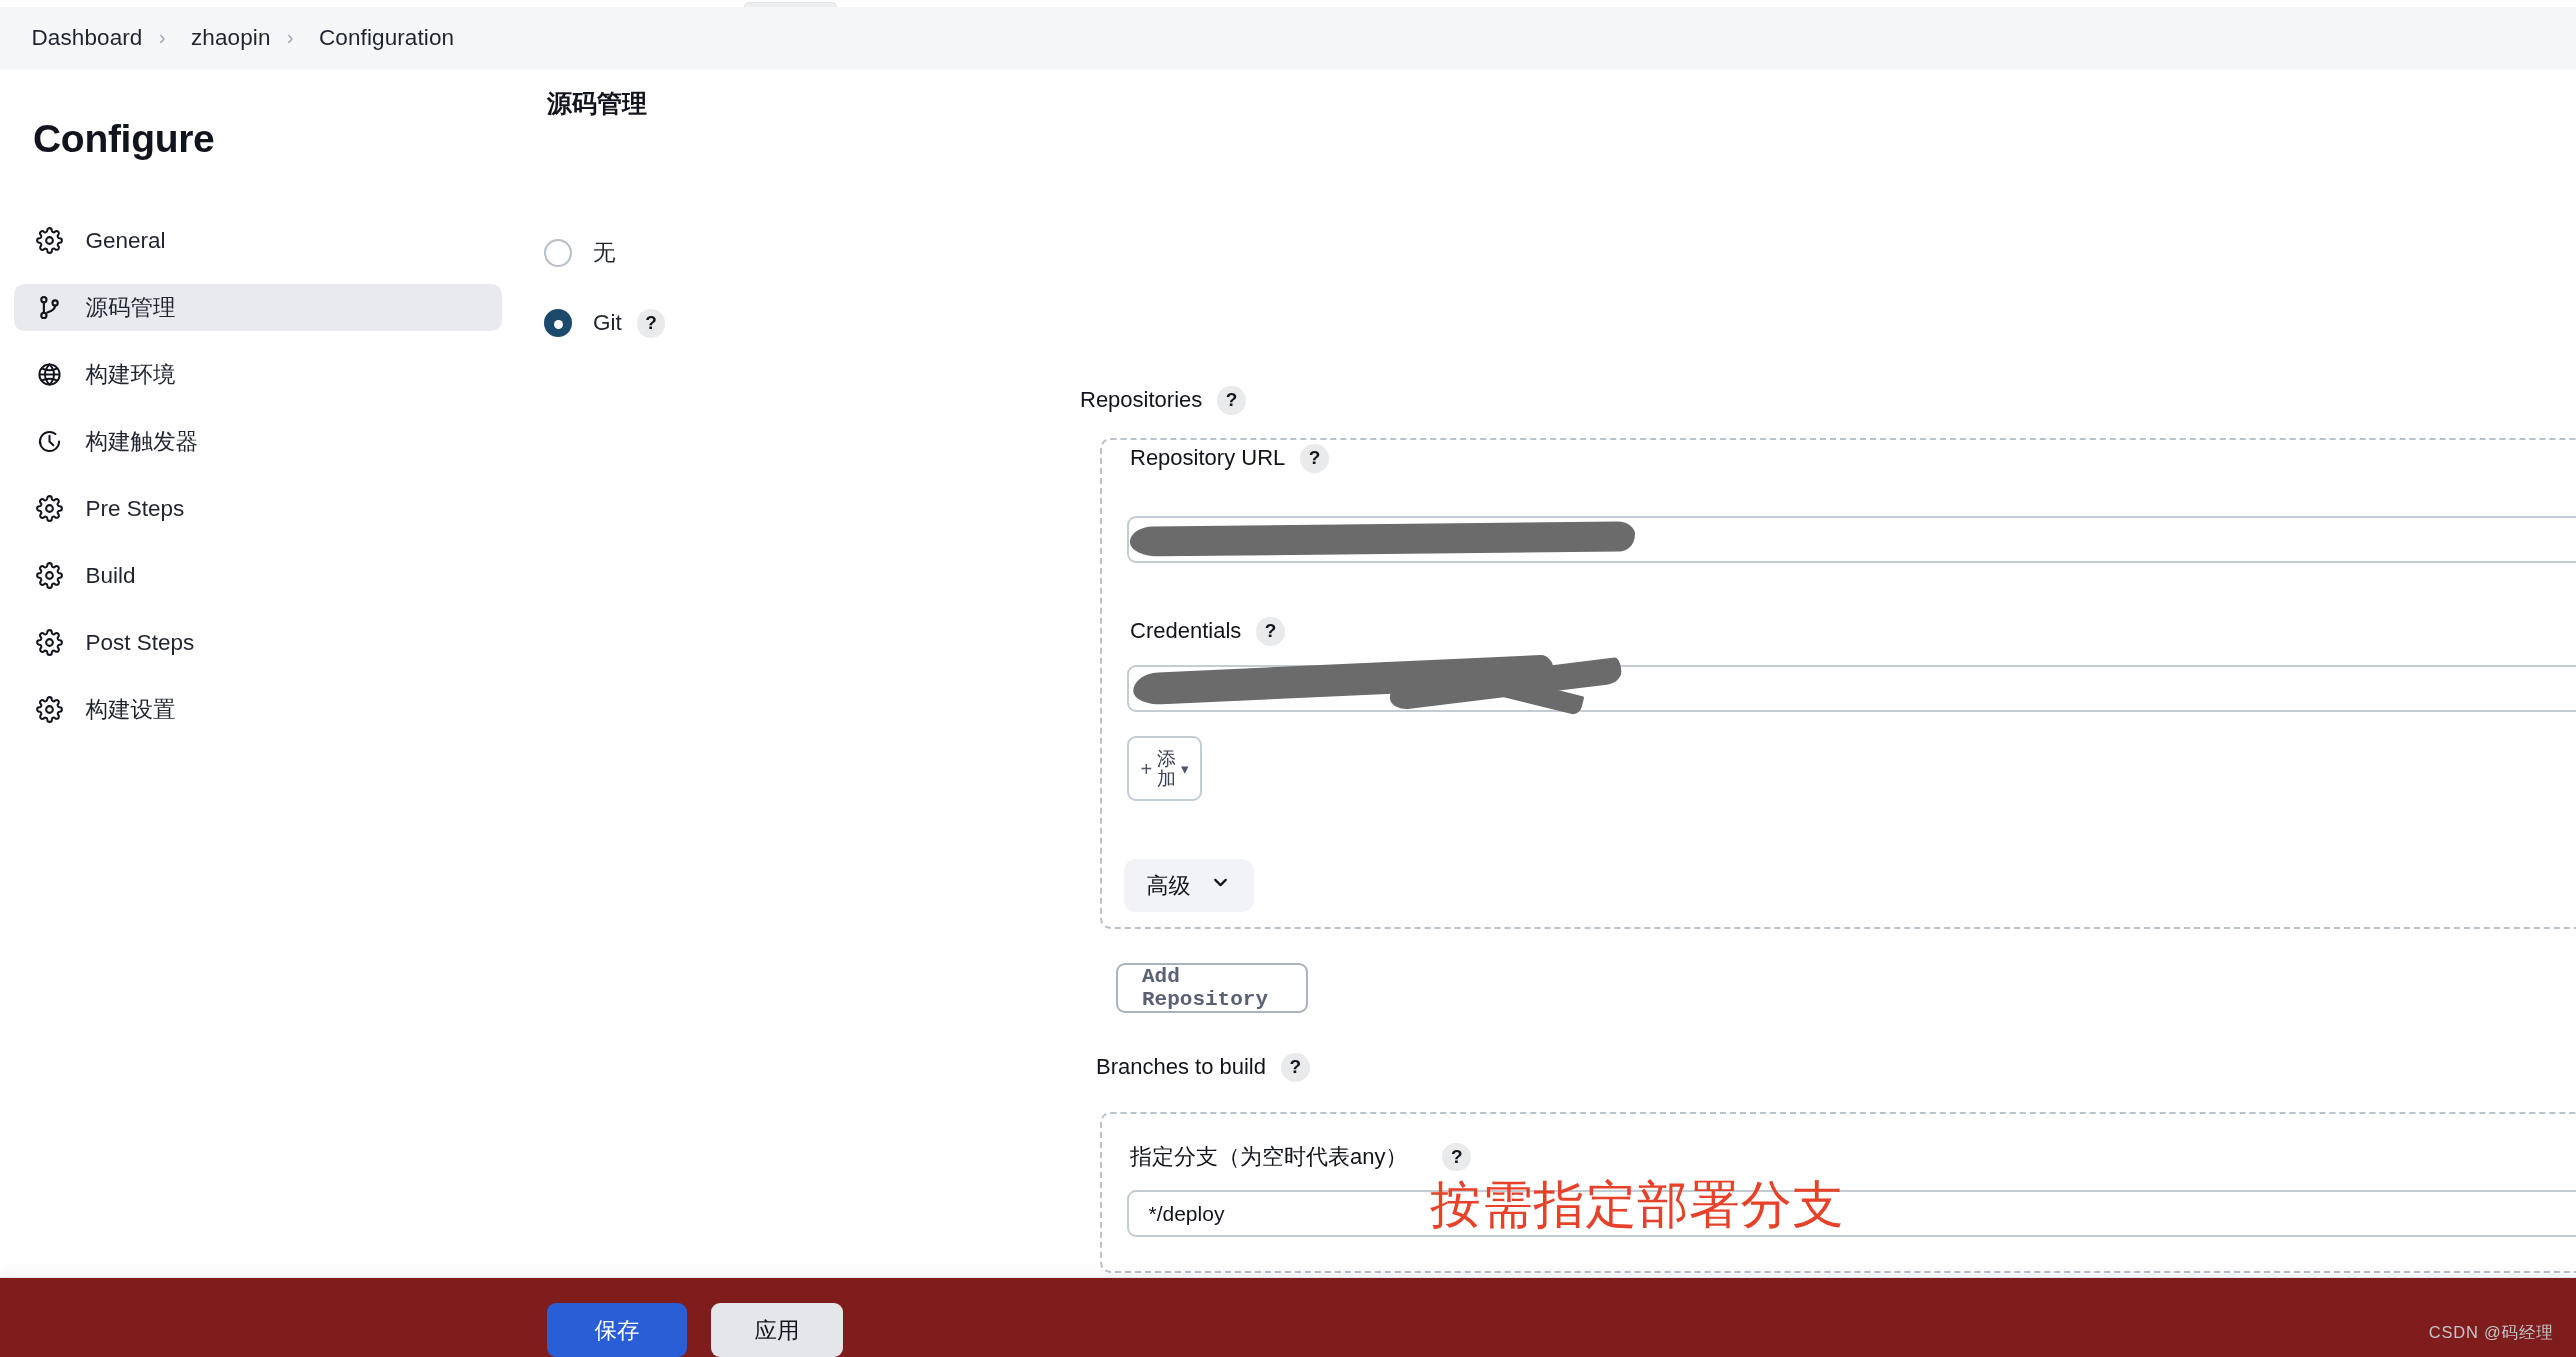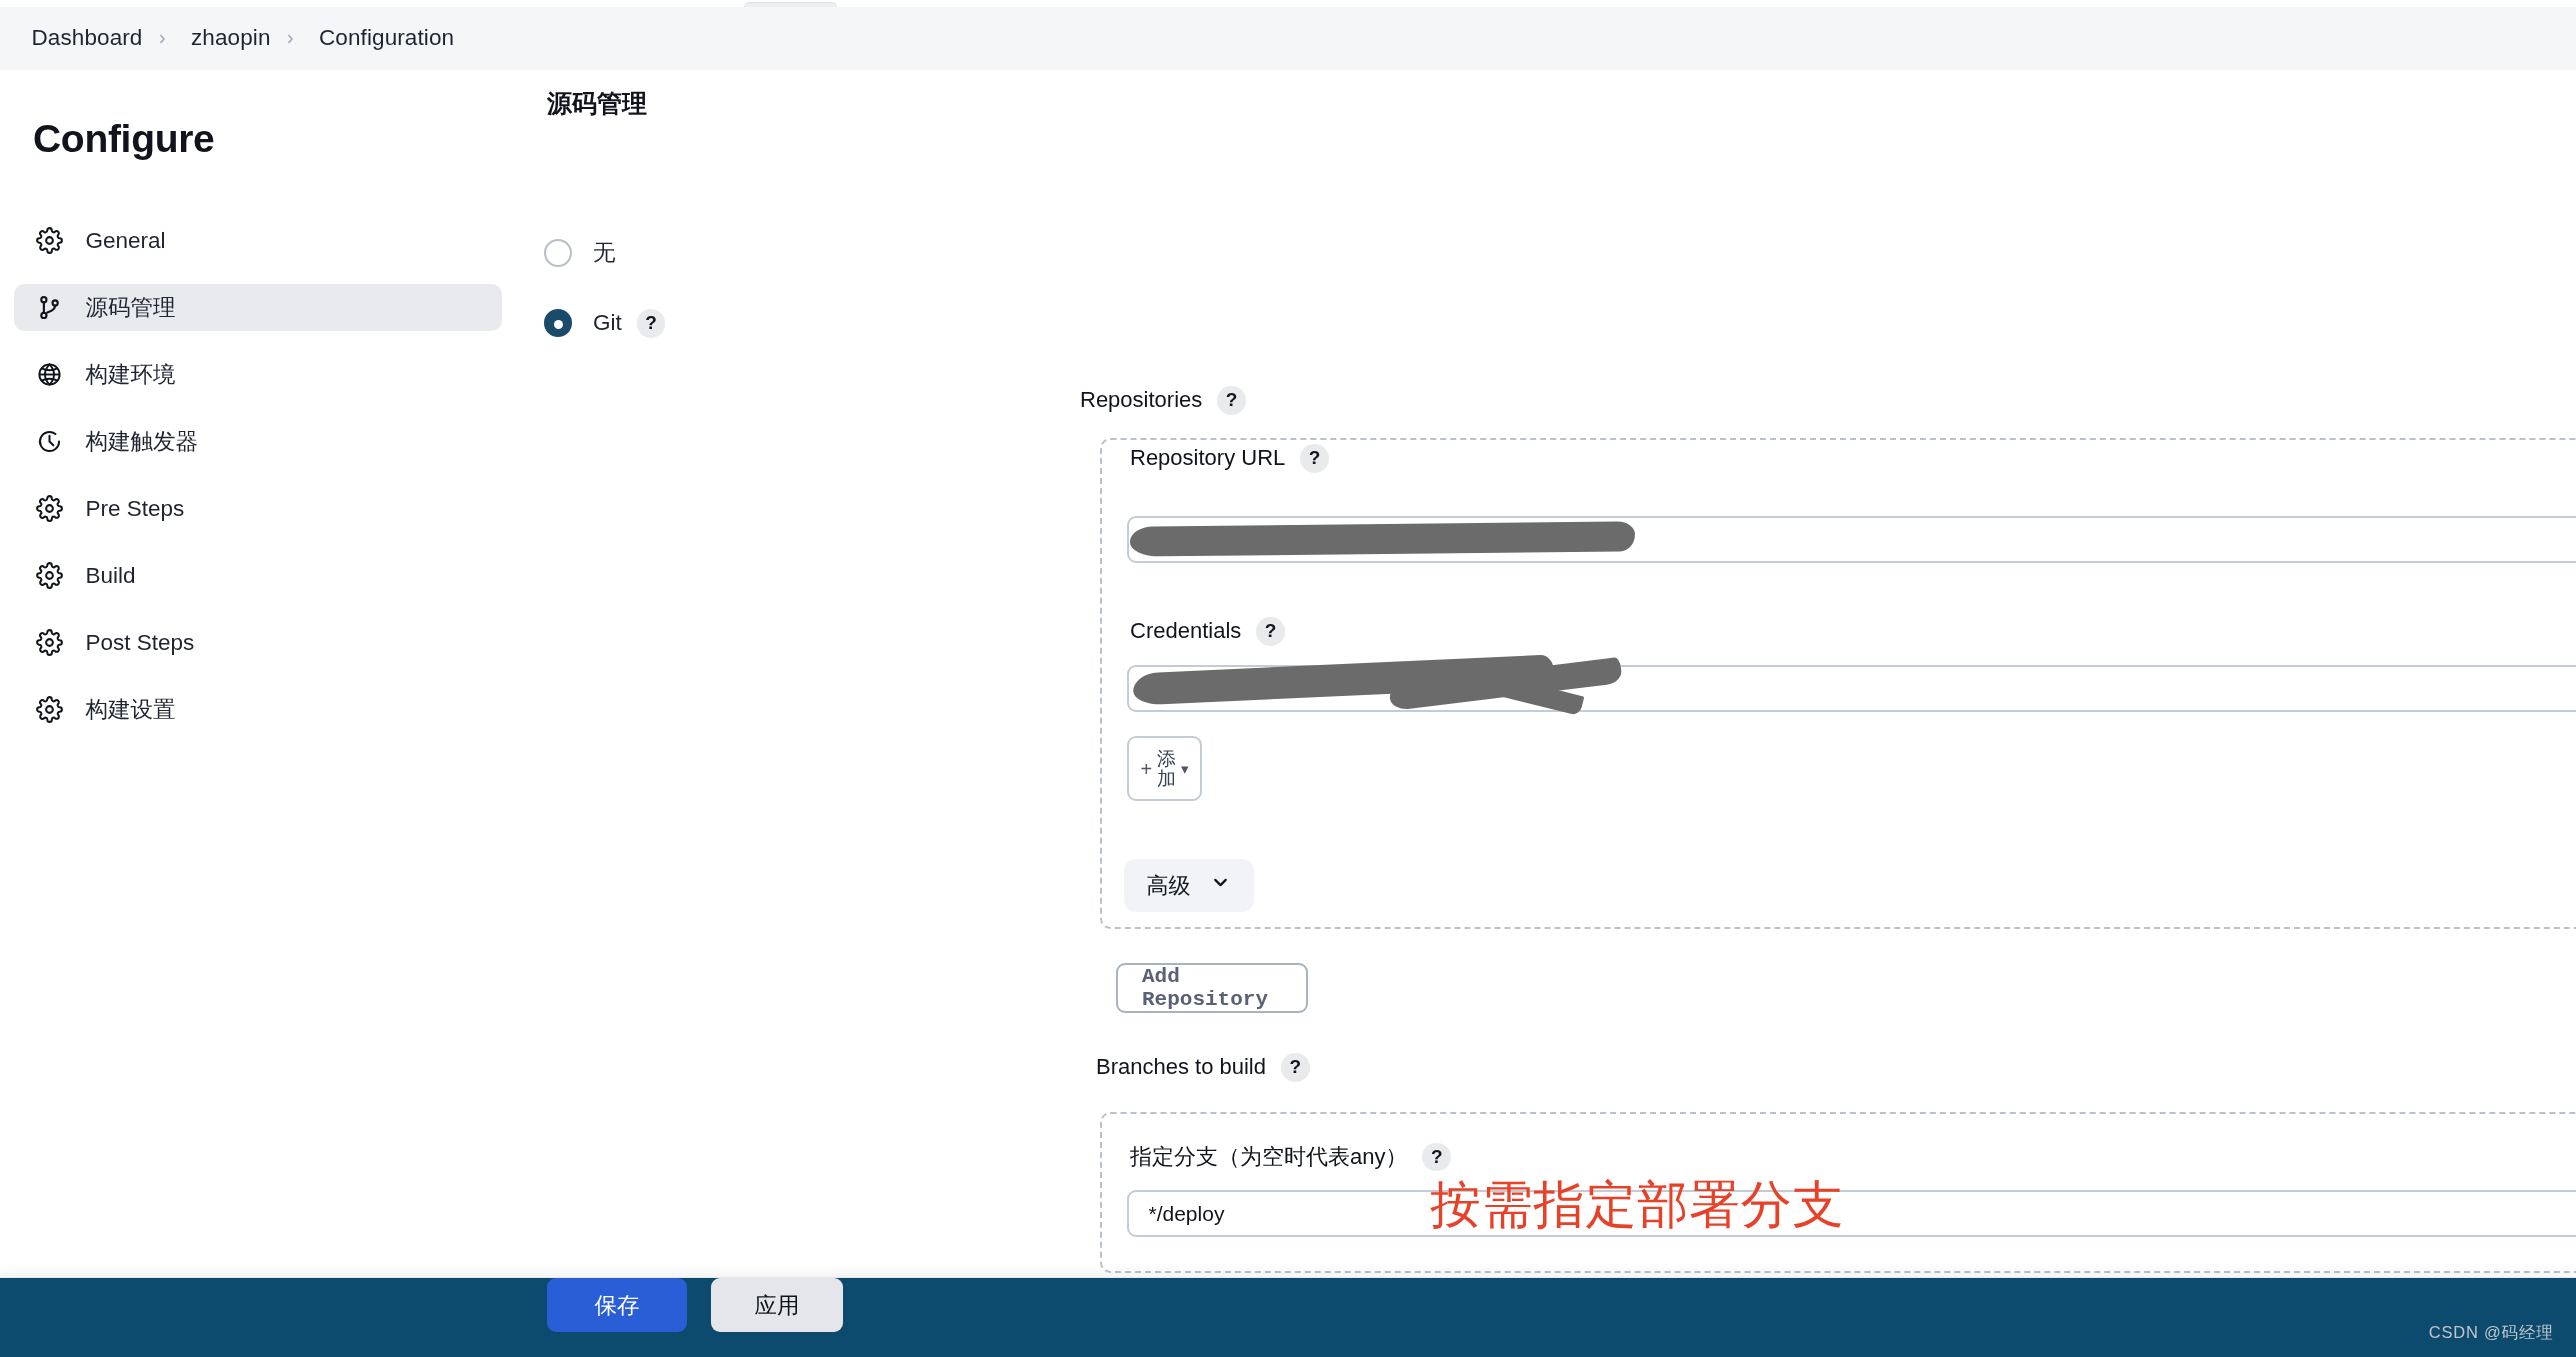--- a/index.html
+++ b/index.html
@@ -133,21 +133,21 @@
     position: absolute; top: 368px; left: 598px;
     width: 1700px; height: 491px;
   }
   .branch-dashed {
     position: absolute; top: 1042px; left: 598px;
     width: 1700px; height: 161px;
   }
 
   .sub-label-repo-url { position: absolute; top: 374px; left: 628px; }
   .sub-label-cred     { position: absolute; top: 547px; left: 628px; }
-  .sub-label-branch   { position: absolute; top: 1072px; left: 628px; }
+  .sub-label-branch   { position: absolute; top: 1072px; left: 628px; gap: 20px; }
 
   
   .text-input {
     position: absolute;
     background: #fff;
     border: 2.3px solid #c3ccd4;
     border-radius: 9px;
     font-size: 21px;
     color: #11141c;
     padding: 0 19.5px;
@@ -237,24 +237,24 @@
     white-space: nowrap;
     font-family: "DejaVu Sans", "Liberation Sans", sans-serif;
     pointer-events: none;
     letter-spacing: 0.8px;
   }
 
   
   .footer {
     position: absolute; bottom: 0; left: 0;
     width: 2576px; height: 80px;
-    background: #0c4a6e;
+    background: #7f1d1d;
     border-top: 0.8px solid #e6e8ec;
     box-shadow: 0 -4.5px 13.5px rgba(16,22,39,.06);
-    display: flex; align-items: flex-start;
+    display: flex; align-items: flex-end;
     padding-left: 547px; gap: 24px;
     z-index: 20;
   }
   .btn-primary {
     width: 140px; height: 54px;
     background: #2a5ed6; color: #fff;
     border: none; border-radius: 9px;
     font-size: 22.5px; cursor: pointer;
     font-family: "Liberation Sans", sans-serif;
   }

